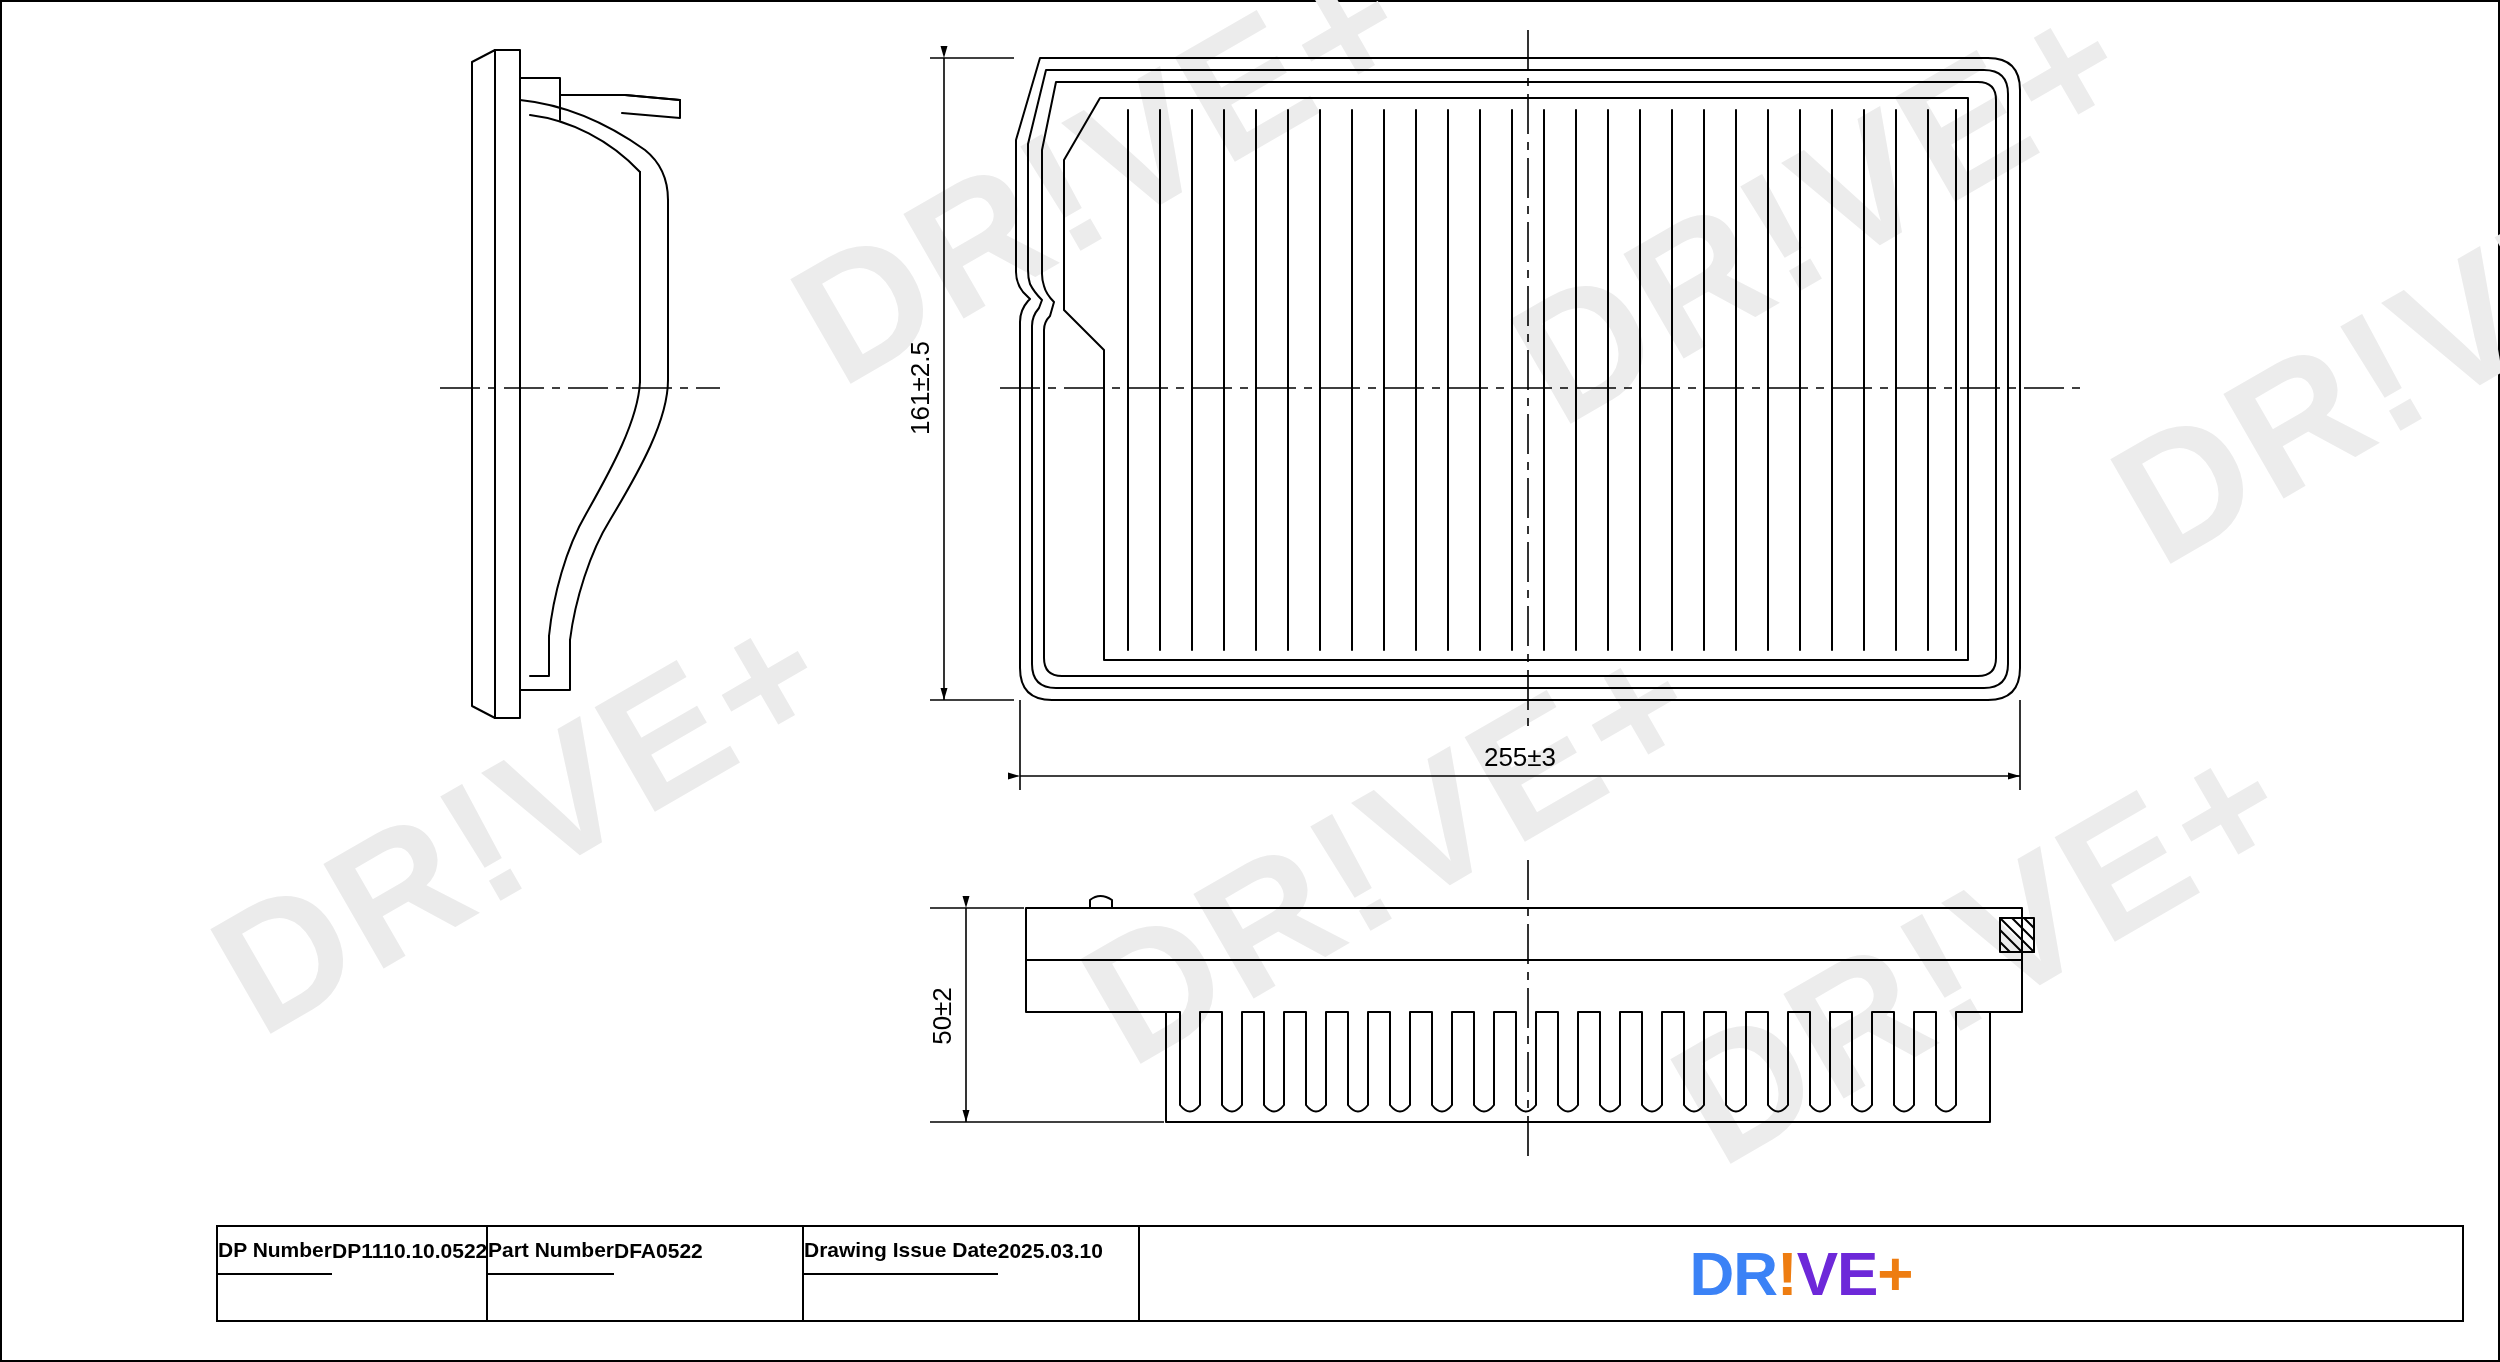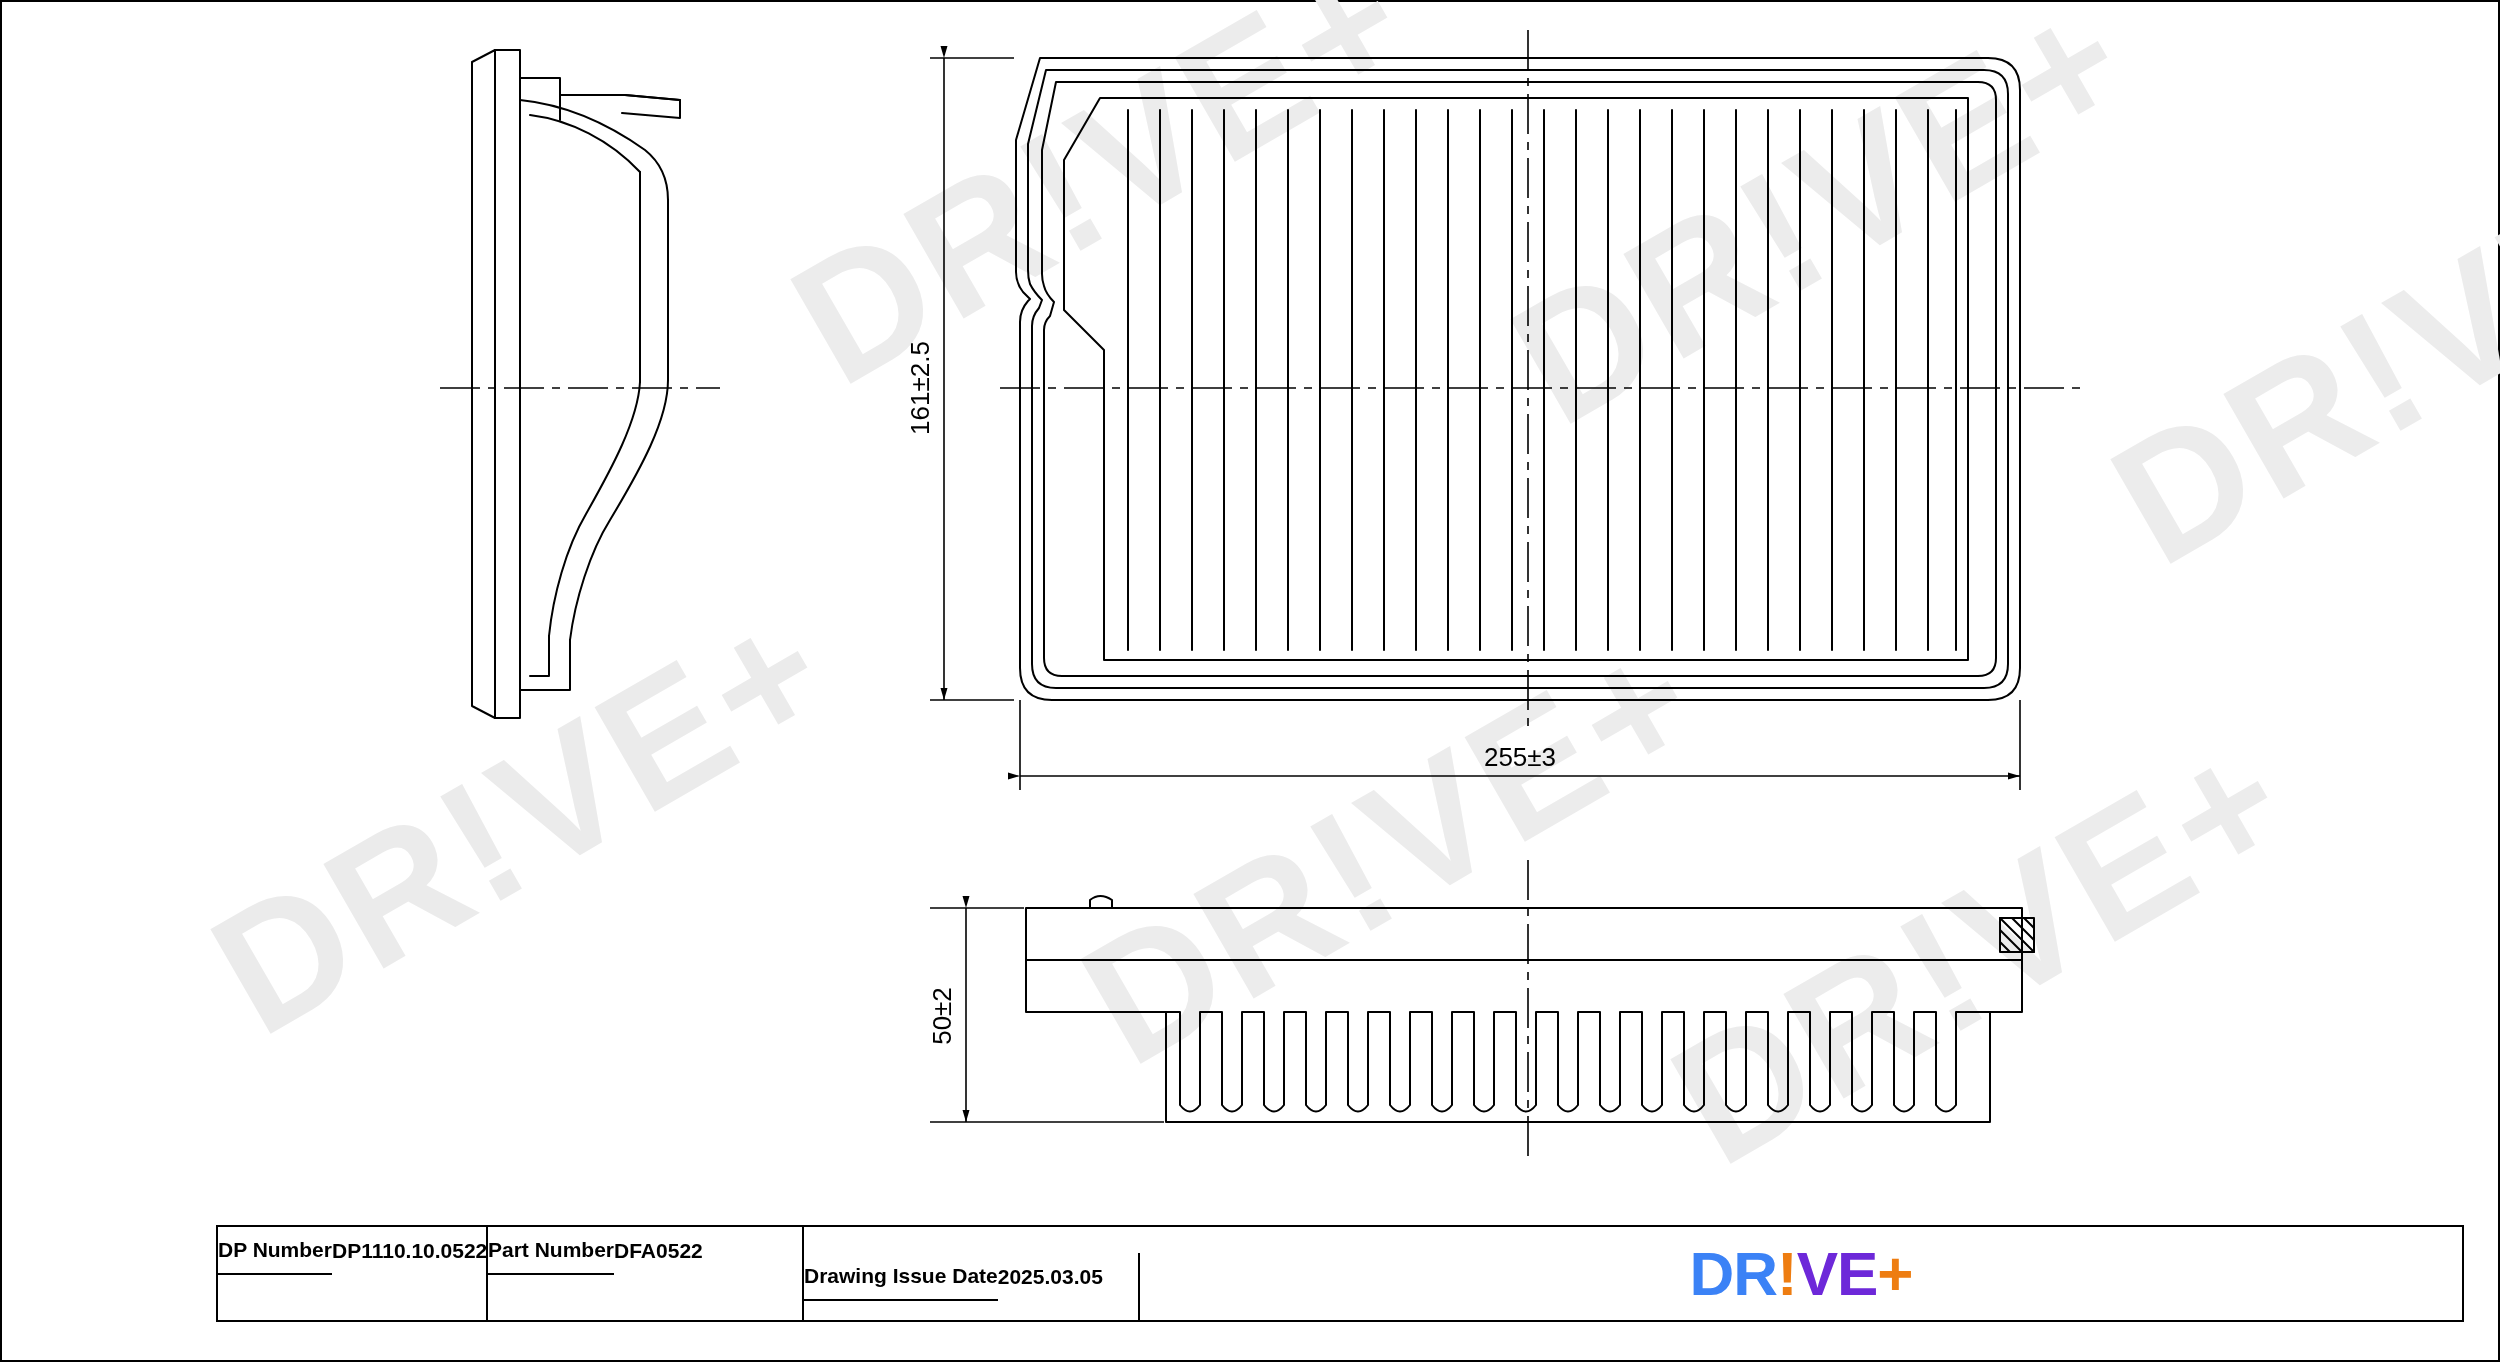--- a/index.html
+++ b/index.html
@@ -52,21 +52,21 @@
     height:48px;
     font-size:21px;
     font-weight:bold;
     text-align:center;
     white-space:nowrap;
   }
   .tb-head { border-bottom:2px solid #000; }
   .c1 { width:270px; }
   .c2 { width:316px; }
   .c3 { width:330px; }
-  .c4 { width:336px;margin-top:26px; }
+  .c4 { width:336px; }
   .logo-cell {
     width:auto; flex:1;
     display:flex; align-items:center; justify-content:center;
     padding:0 10px;
   }
   .logo-text {
     font-size:62px;
     font-weight:bold;
     letter-spacing:-1px;
     line-height:1;
@@ -226,21 +226,21 @@
   <div class="tb-col c1">
     <div class="tb-head">DP Number</div>
     <div class="tb-val">DP1110.10.0522</div>
   </div>
   <div class="tb-col c2">
     <div class="tb-head">Part Number</div>
     <div class="tb-val">DFA0522</div>
   </div>
   <div class="tb-col c4">
     <div class="tb-head">Drawing Issue Date</div>
-    <div class="tb-val">2025.03.05</div>
+    <div class="tb-val">2025.03.10</div>
   </div>
   <div class="tb-col logo-cell">
     <div class="logo-text">
       <span class="logo-dr">DR</span>
         <span class="logo-i">!</span>
         <span class="logo-ve">VE</span>
         <span class="logo-plus">+</span>
     </div>
   </div>
 </div>

